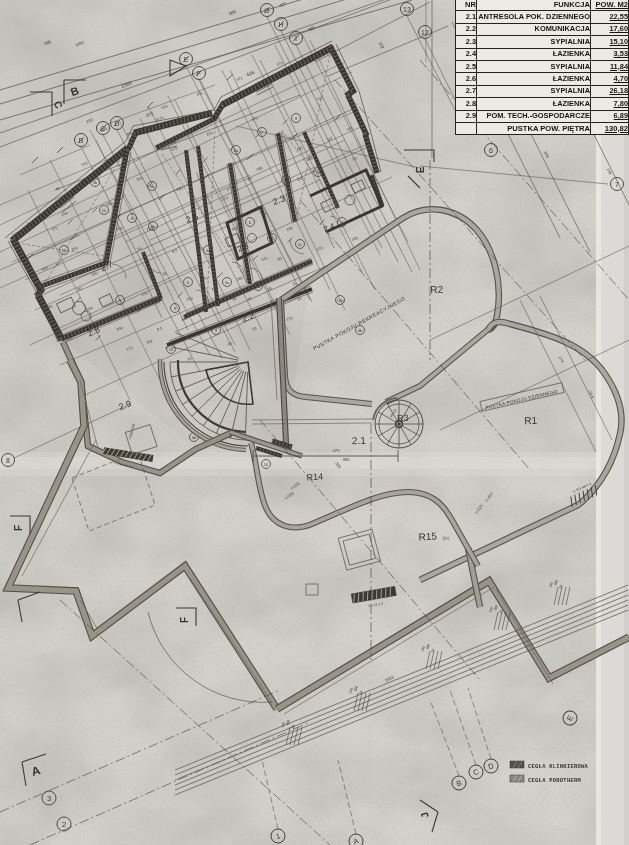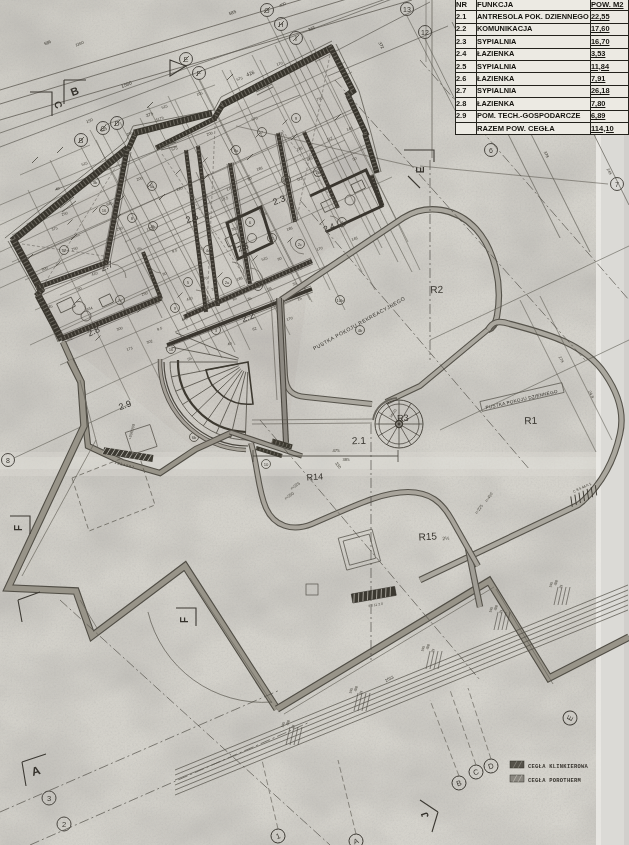--- a/index.html
+++ b/index.html
@@ -1,18 +1,18 @@
 <!DOCTYPE html>
 <html><head><meta charset="utf-8"><style>
 html,body{margin:0;padding:0;background:#d5d3cc;}
 #page{position:relative;width:629px;height:845px;overflow:hidden;font-family:"Liberation Sans",sans-serif;}
 #page svg{position:absolute;left:0;top:0;filter:blur(0.3px);}
 #areas{position:absolute;left:455px;top:-2px;border-collapse:collapse;font-family:"Liberation Sans",sans-serif;
  font-size:7.4px;font-weight:bold;color:#15140f;background:#eceae3;white-space:nowrap;}
-#areas td,#areas th{border:1.3px solid #23221c;padding:0;height:11.4px;line-height:8px;text-align:left;vertical-align:middle;overflow:hidden;}
+#areas td,#areas th{border:1.3px solid #23221c;padding:0;height:11.4px;line-height:8px;text-align:right;vertical-align:middle;overflow:hidden;}
 #areas .c1{width:20px;}#areas .c2{width:113px;}#areas .c3{width:37px;text-decoration:underline;}
 #areas th{font-size:7.6px;}
 #areas .tot td{font-size:7.6px;}
 </style></head><body>
 <div id="page">
 <svg width="629" height="845" viewBox="0 0 629 845" xmlns="http://www.w3.org/2000/svg">
       <defs>
 <linearGradient id="shade" x1="0" y1="0" x2="1" y2="1">
 <stop offset="0" stop-color="#c6c4bd" stop-opacity="0.55"></stop>
 <stop offset="0.35" stop-color="#d6d4ce" stop-opacity="0.15"></stop>
@@ -928,51 +928,51 @@
           <td class="c3">22,55</td>
         </tr>
         <tr>
           <td class="c1">2.2</td>
           <td class="c2">KOMUNIKACJA</td>
           <td class="c3">17,60</td>
         </tr>
         <tr>
           <td class="c1">2.3</td>
           <td class="c2">SYPIALNIA</td>
-          <td class="c3">16,70</td>
+          <td class="c3">15,10</td>
         </tr>
         <tr>
           <td class="c1">2.4</td>
           <td class="c2">ŁAZIENKA</td>
           <td class="c3">3,53</td>
         </tr>
         <tr>
           <td class="c1">2.5</td>
           <td class="c2">SYPIALNIA</td>
           <td class="c3">11,84</td>
         </tr>
         <tr>
           <td class="c1">2.6</td>
           <td class="c2">ŁAZIENKA</td>
-          <td class="c3">7,91</td>
+          <td class="c3">4,70</td>
         </tr>
         <tr>
           <td class="c1">2.7</td>
           <td class="c2">SYPIALNIA</td>
           <td class="c3">26,18</td>
         </tr>
         <tr>
           <td class="c1">2.8</td>
           <td class="c2">ŁAZIENKA</td>
           <td class="c3">7,80</td>
         </tr>
         <tr>
           <td class="c1">2.9</td>
           <td class="c2">POM. TECH.-GOSPODARCZE</td>
           <td class="c3">6,89</td>
         </tr>
 <tr class="tot">
           <td class="c1"></td>
-          <td class="c2">RAZEM POW. CEGŁA</td>
-          <td class="c3">114,10</td>
+          <td class="c2">PUSTKA POW. PIĘTRA</td>
+          <td class="c3">130,82</td>
         </tr>
       </tbody>
     </table>
 </div>
 </body></html>

